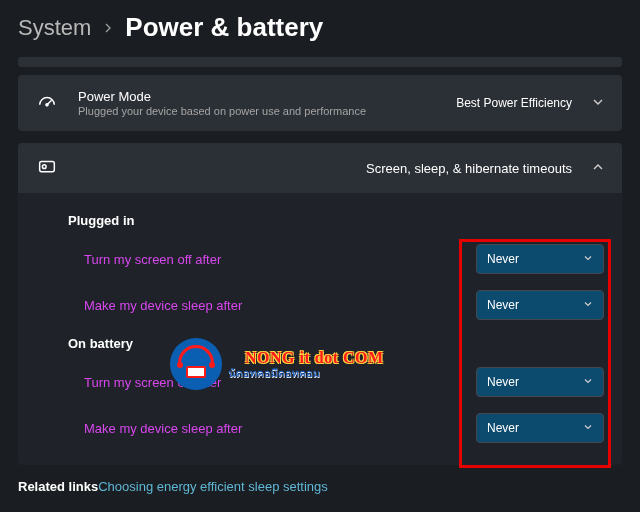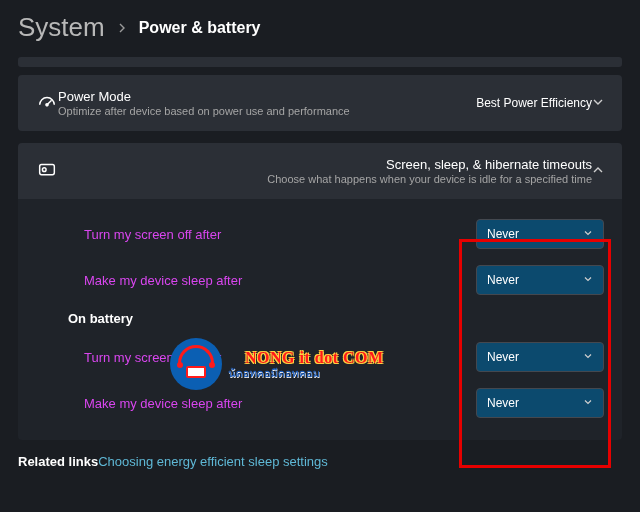--- a/index.html
+++ b/index.html
@@ -13,45 +13,45 @@
       position: relative;
     }
     .breadcrumb {
       display: flex;
       align-items: center;
       gap: 12px;
       padding: 12px 18px 14px 18px;
     }
     .bc-parent {
       color: #b8b8b8;
-      font-size: 26px;
+      font-size: 22px;
       font-weight: 400;
     }
     .bc-chevron {
       color: #9a9a9a;
       font-size: 14px;
     }
     .bc-current {
       color: #ffffff;
-      font-size: 16px;
+      font-size: 26px;
       font-weight: 600;
     }
     .thin-bar {
       background: #2b2f36;
       height: 10px;
       margin: 0 18px 8px 18px;
       border-radius: 3px;
     }
     .card {
       background: #2b2f36;
       margin: 0 18px;
       padding: 14px 18px;
       display: flex;
       align-items: center;
-      gap: 0;
+      gap: 20px;
       border-radius: 4px;
     }
     .card.power-mode { margin-bottom: 12px; }
     .card.timeouts { margin-bottom: 0; border-radius: 4px 4px 0 0; text-align: right; }
     .card-icon {
       width: 22px;
       height: 22px;
       flex-shrink: 0;
       display: flex;
       align-items: center;
@@ -222,49 +222,49 @@
 <div class="card power-mode">
   <div class="card-icon">
     <svg width="22" height="22" viewBox="0 0 24 24" fill="none" stroke="#ffffff" stroke-width="1.6">
       <path d="M4 14 A8 8 0 0 1 20 14"></path>
       <line x1="12" y1="14" x2="17" y2="9"></line>
       <circle cx="12" cy="14" r="1.2" fill="#ffffff"></circle>
     </svg>
   </div>
   <div class="card-text">
     <div class="card-title">Power Mode</div>
-    <div class="card-desc">Optimize after device based on power use and performance</div>
+    <div class="card-desc">Plugged your device based on power use and performance</div>
   </div>
   <div class="card-value">Best Power Efficiency</div>
   <div class="card-chevron">
     <svg width="12" height="12" viewBox="0 0 12 12">
         <path d="M2 4 L6 8 L10 4" stroke="#cfcfcf" stroke-width="1.4" fill="none"></path>
       </svg>
   </div>
 </div>
 
 <div class="card timeouts">
   <div class="card-icon">
     <svg width="22" height="22" viewBox="0 0 24 24" fill="none" stroke="#ffffff" stroke-width="1.6">
       <rect x="4" y="5" width="16" height="11" rx="2"></rect>
       <circle cx="9" cy="10.5" r="2"></circle>
     </svg>
   </div>
   <div class="card-text">
     <div class="card-title">Screen, sleep, &amp; hibernate timeouts</div>
-    <div class="card-desc">Choose what happens when your device is idle for a specified time</div>
   </div>
   <div class="card-chevron">
     <svg width="12" height="12" viewBox="0 0 12 12">
         <path d="M2 8 L6 4 L10 8" stroke="#cfcfcf" stroke-width="1.4" fill="none"></path>
       </svg>
   </div>
 </div>
 
 <div class="expanded-body">
+  <div class="section-label">Plugged in</div>
 
   <div class="setting-row">
     <div class="setting-label">Turn my screen off after</div>
     <div class="dropdown">
       <span>Never</span>
       <span class="chev"><svg width="10" height="10" viewBox="0 0 10 10">
             <path d="M2 3.5 L5 6.5 L8 3.5" stroke="#cfcfcf" stroke-width="1.2" fill="none"></path>
           </svg></span>
     </div>
   </div>

